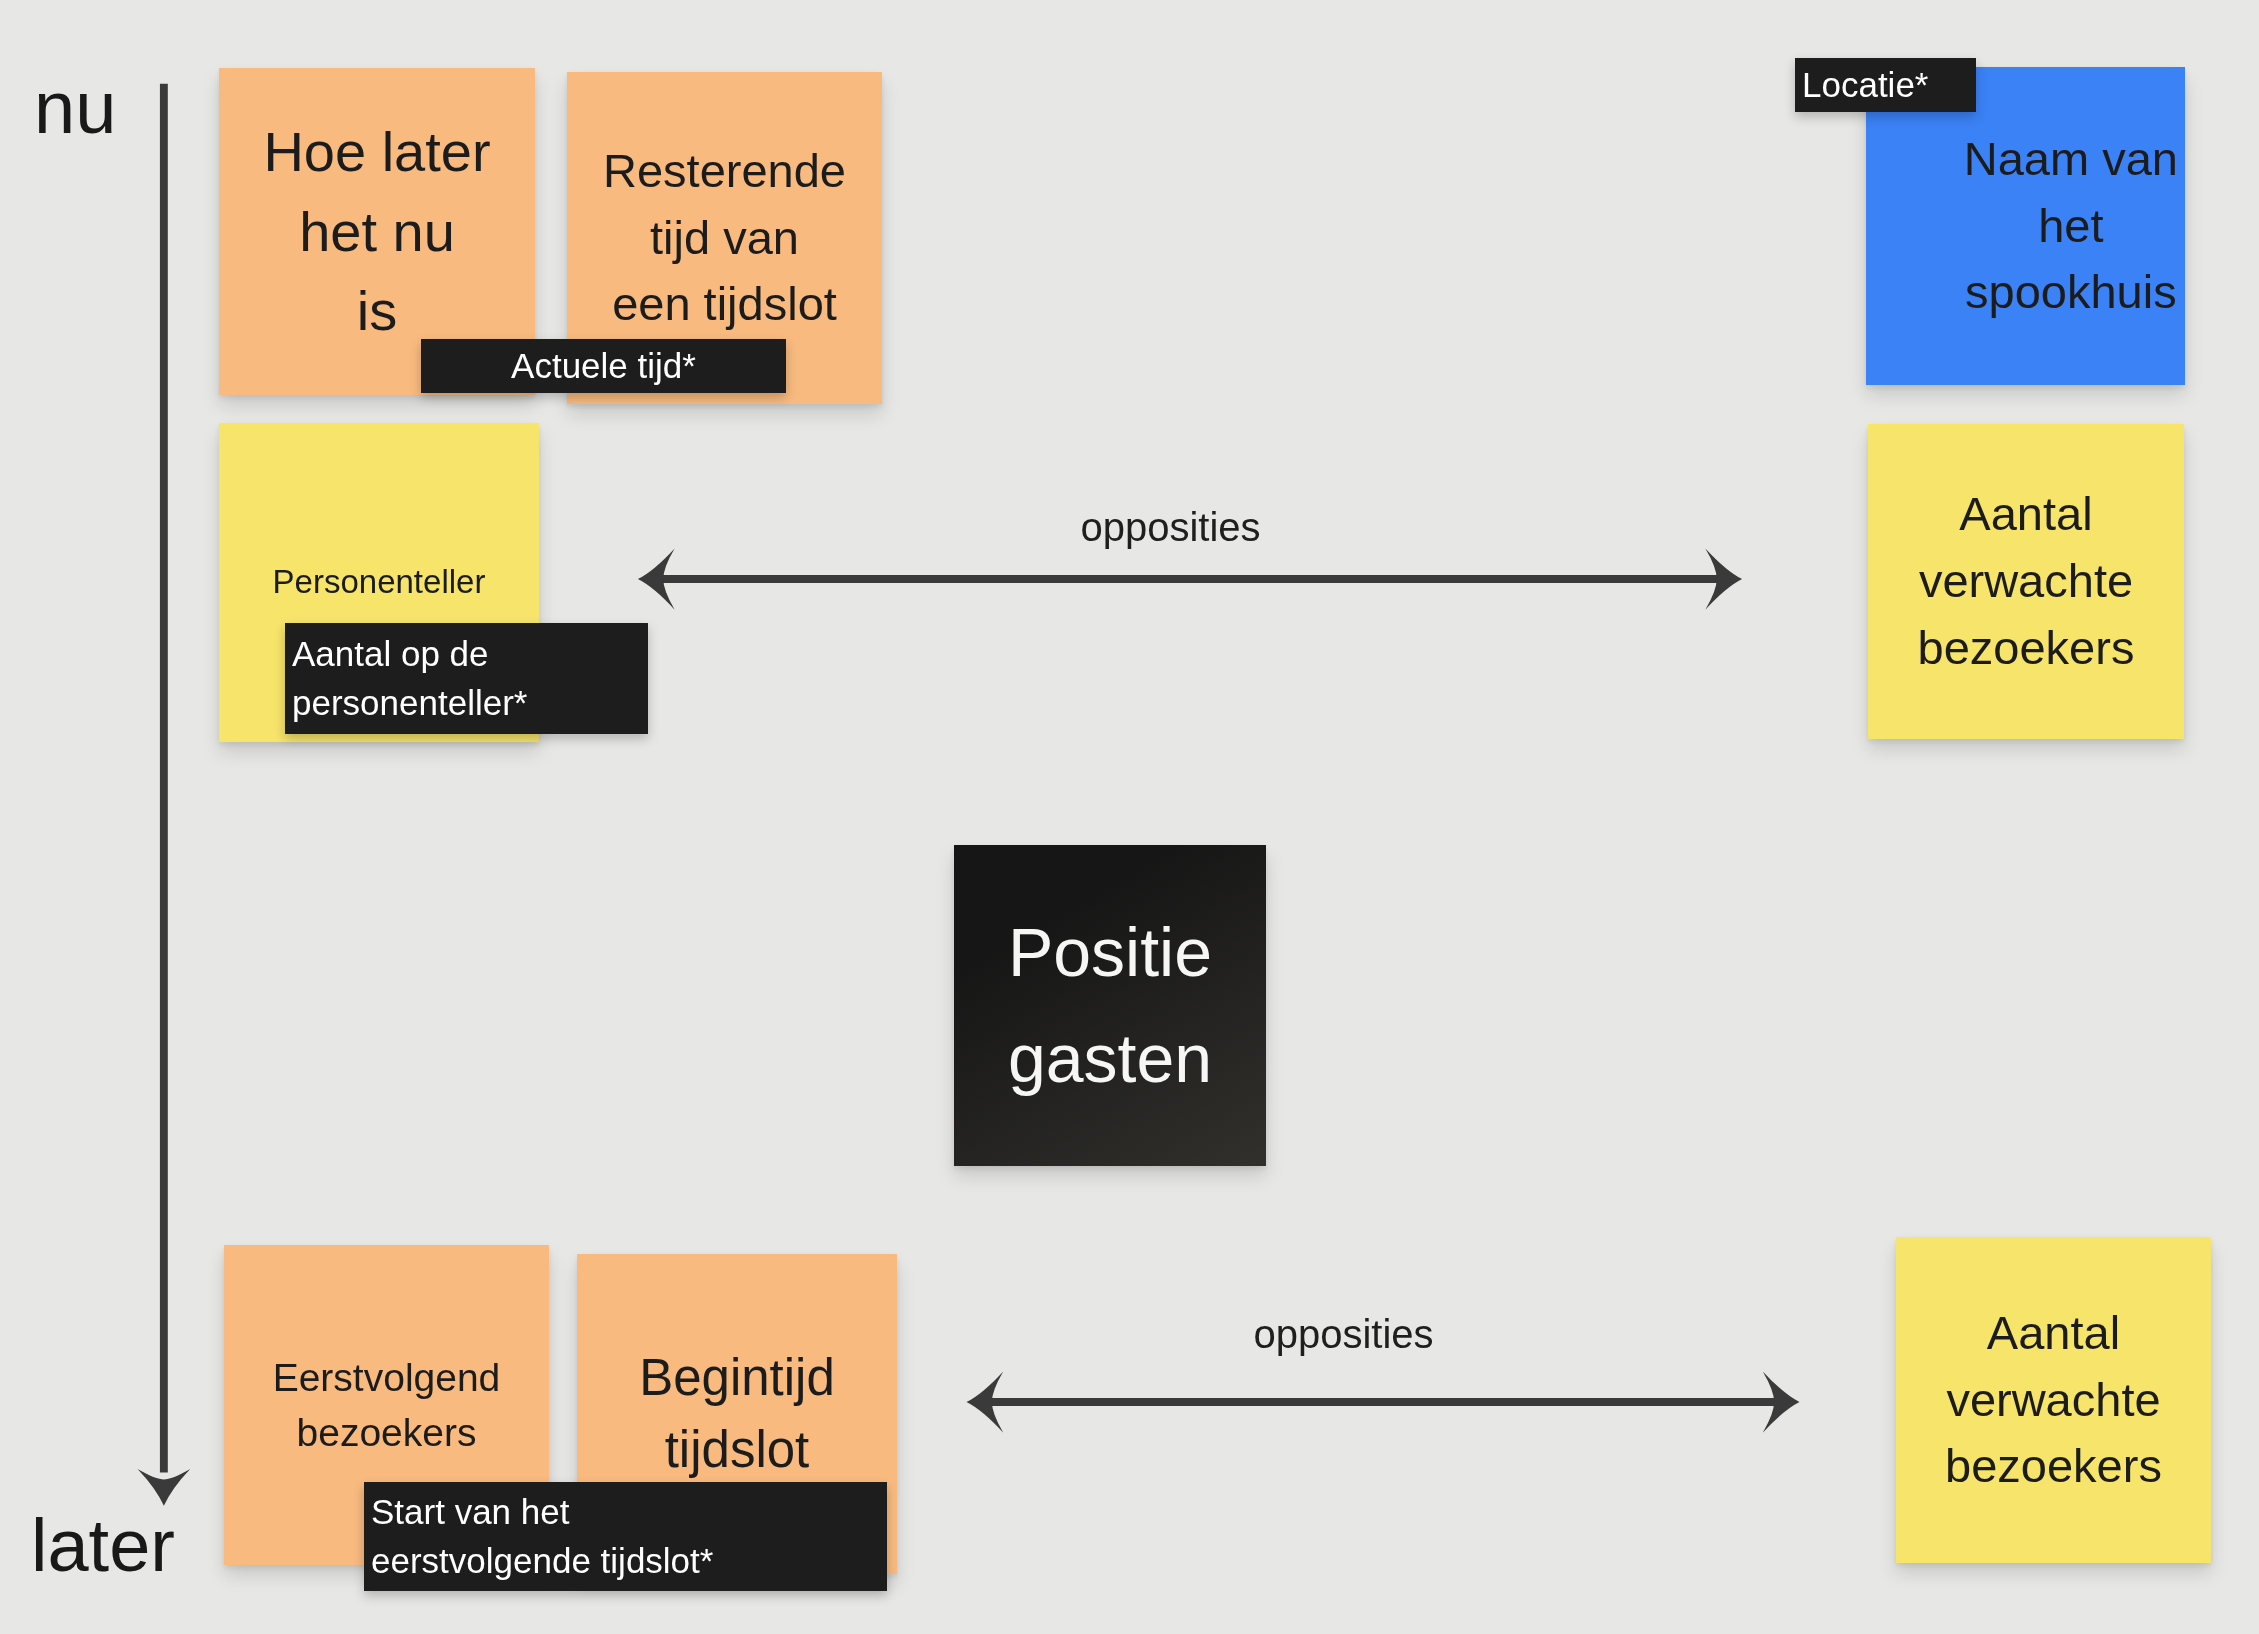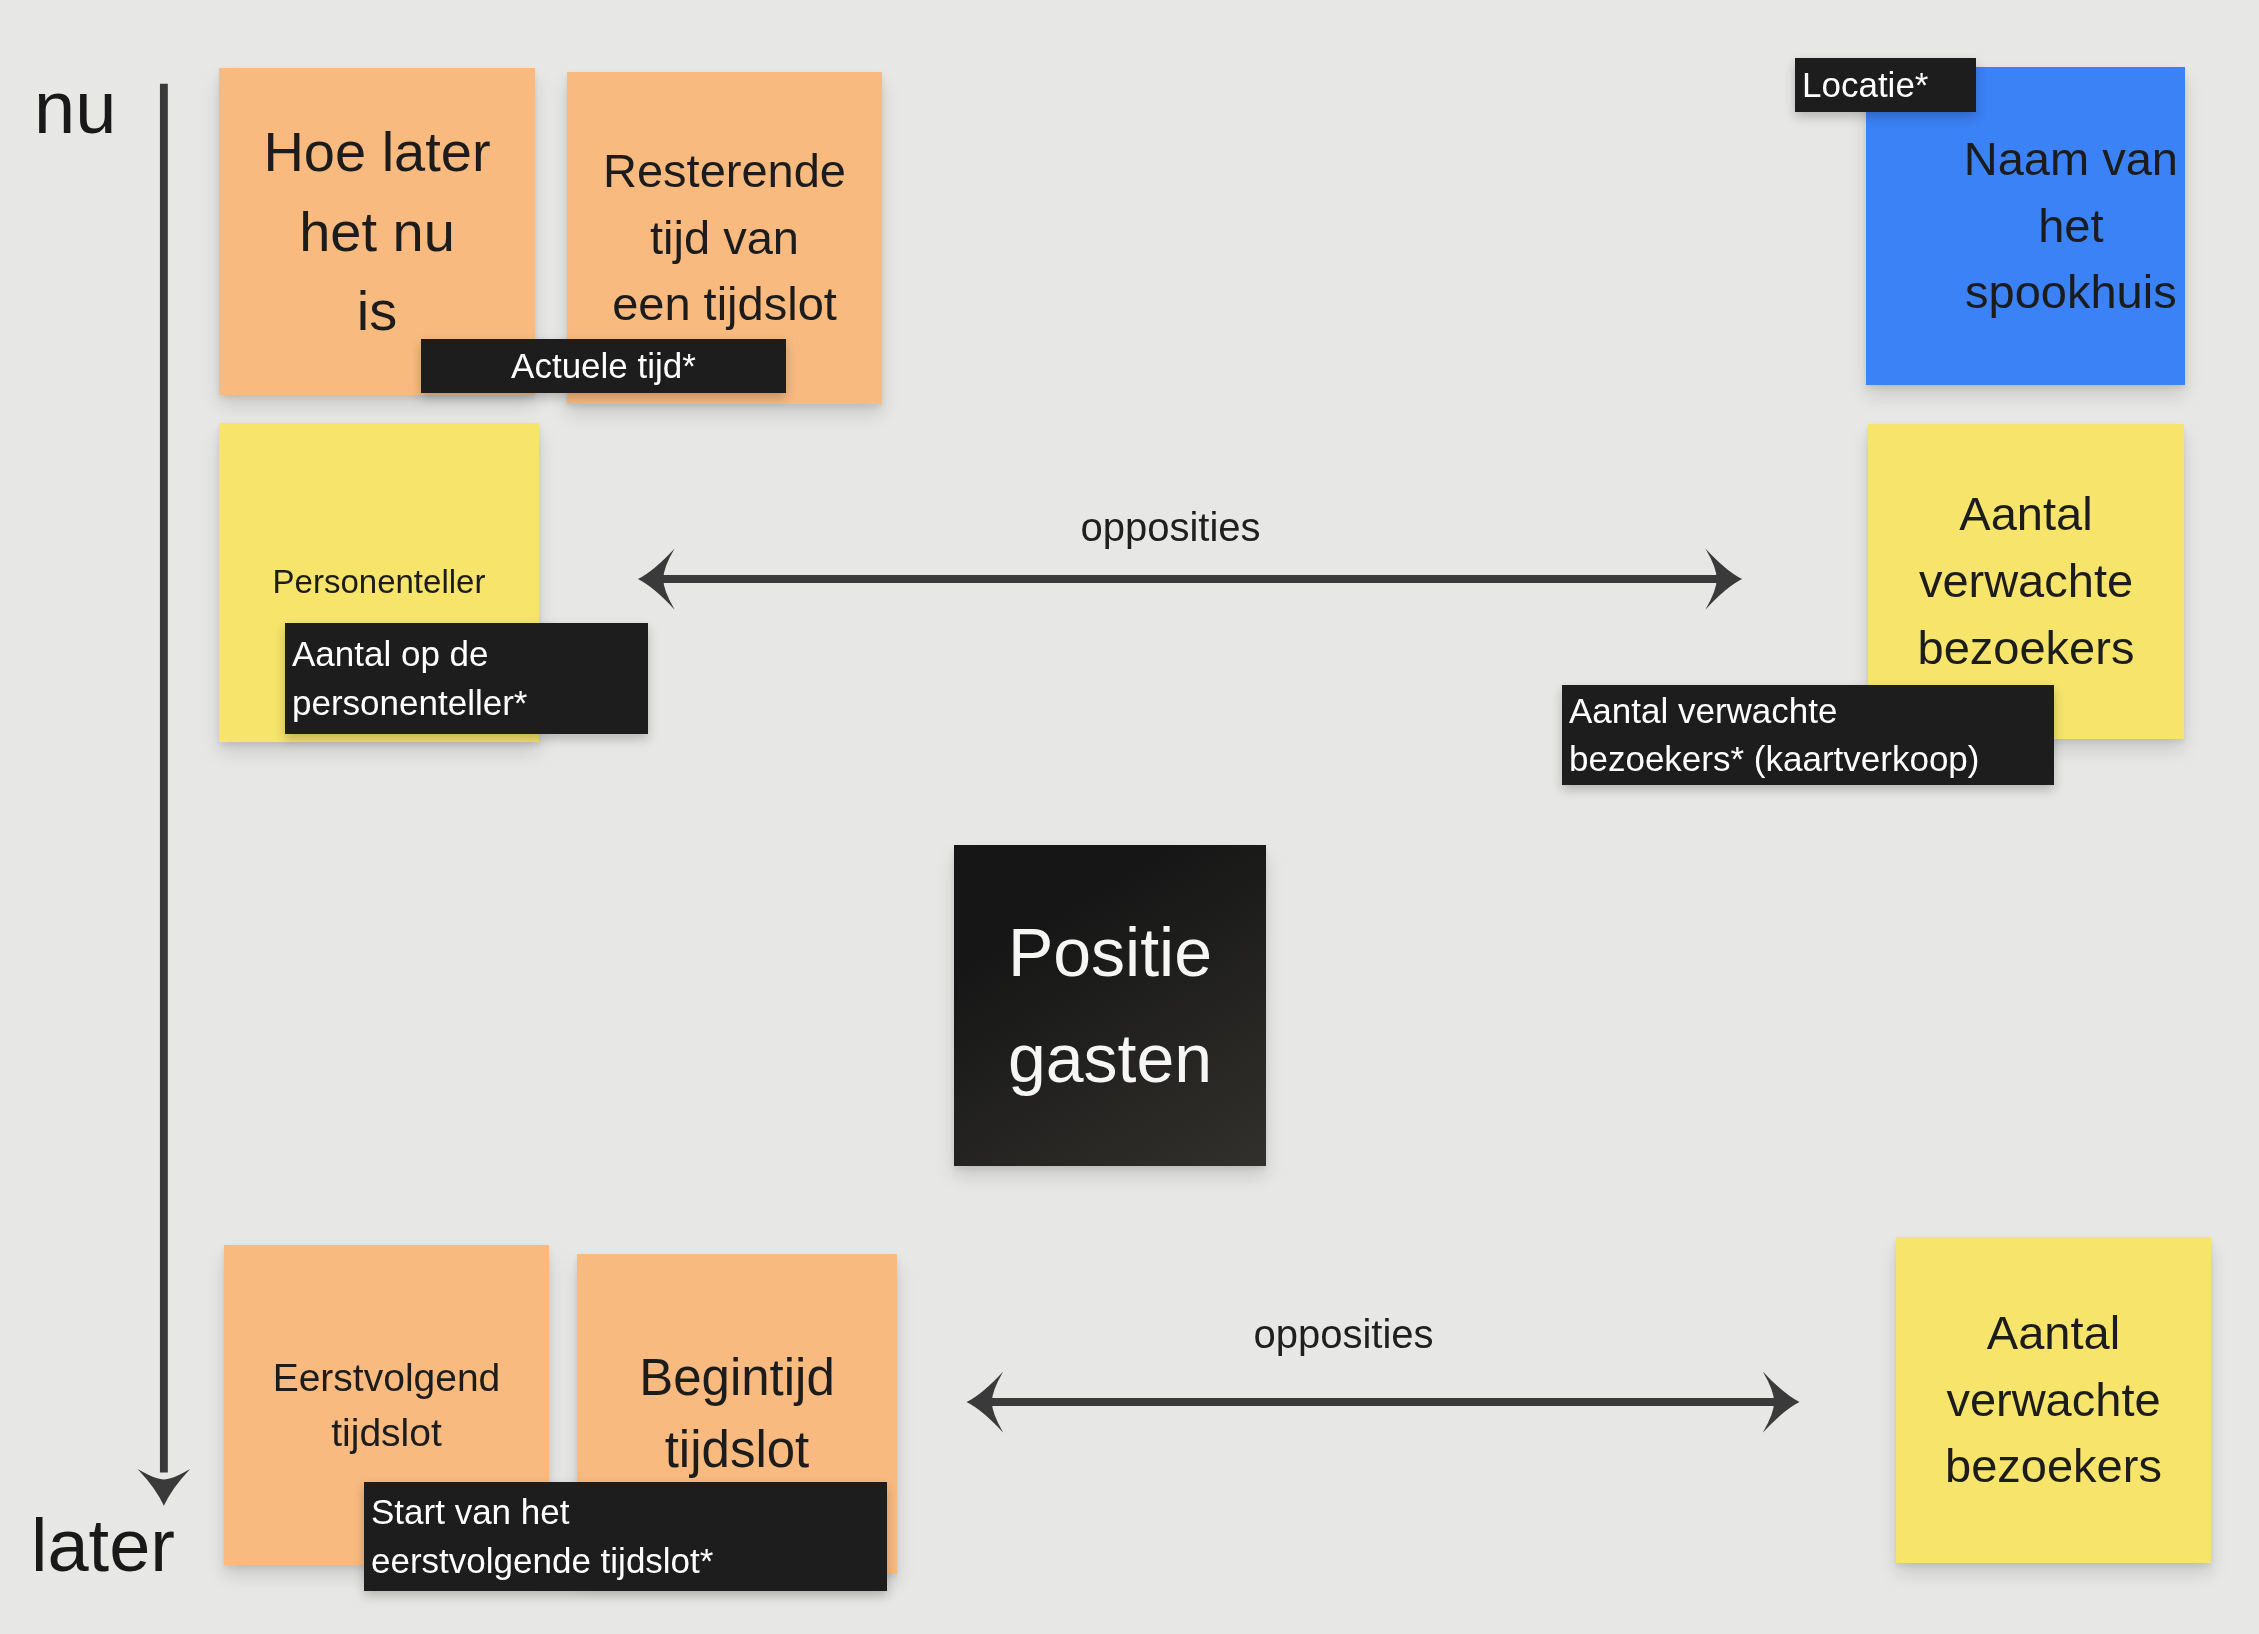--- a/index.html
+++ b/index.html
@@ -106,40 +106,36 @@
   </div>
   <div class="tag" style="left:1787px;top:58px;width:167px;height:54px;">
     <span class="tag-text">Locatie*</span>
   </div>
 
   <div class="note" style="left: 1860px; top: 424px; width: 316px; height: 315px; font-size: 47px; background-color: rgb(247, 228, 107);">
     <span class="note-text">Aantal
 verwachte
 bezoekers</span>
   </div>
-  <div class="tag" style="left:1554px;top:685px;width:478px;height:100px;">
-    <span class="tag-text">Aantal verwachte
-bezoekers* (kaartverkoop)</span>
-  </div>
 
   <div class="arrow-label" style="left:1009px;top:505px;width:307px;">opposities</div>
   <svg class="arrow" style="left:616px;top:537px;" width="1132" height="84" viewBox="0 0 1290 96">
     <line class="arrow-line" x1="40" y1="48" x2="1250" y2="48"></line>
     <path class="arrow-head" d="M 14,48 Q 32,39 56,13 Q 43,35 43,48 Q 43,61 56,83 Q 32,57 14,48 Z"></path>
     <path class="arrow-head" d="M 1276,48 Q 1258,39 1234,13 Q 1247,35 1247,48 Q 1247,61 1234,83 Q 1258,57 1276,48 Z"></path>
   </svg>
 
   <div class="note dark-note" style="left:946px;top:845px;width:312px;height:321px;font-size:68px;">
     <span class="note-text">Positie
 gasten</span>
   </div>
 
   <div class="note" style="left: 216px; top: 1245px; width: 325px; height: 320px; font-size: 39px; background-color: rgb(248, 186, 127);">
     <span class="note-text">Eerstvolgend
-tijdslot</span>
+bezoekers</span>
   </div>
   <div class="note" style="left: 569px; top: 1254px; width: 320px; height: 320px; font-size: 51px; background-color: rgb(248, 186, 127);">
     <span class="note-text">Begintijd
 tijdslot</span>
   </div>
   <div class="tag" style="left:356px;top:1482px;width:509px;height:109px;">
     <span class="tag-text">Start van het
 eerstvolgende tijdslot*</span>
   </div>
 

